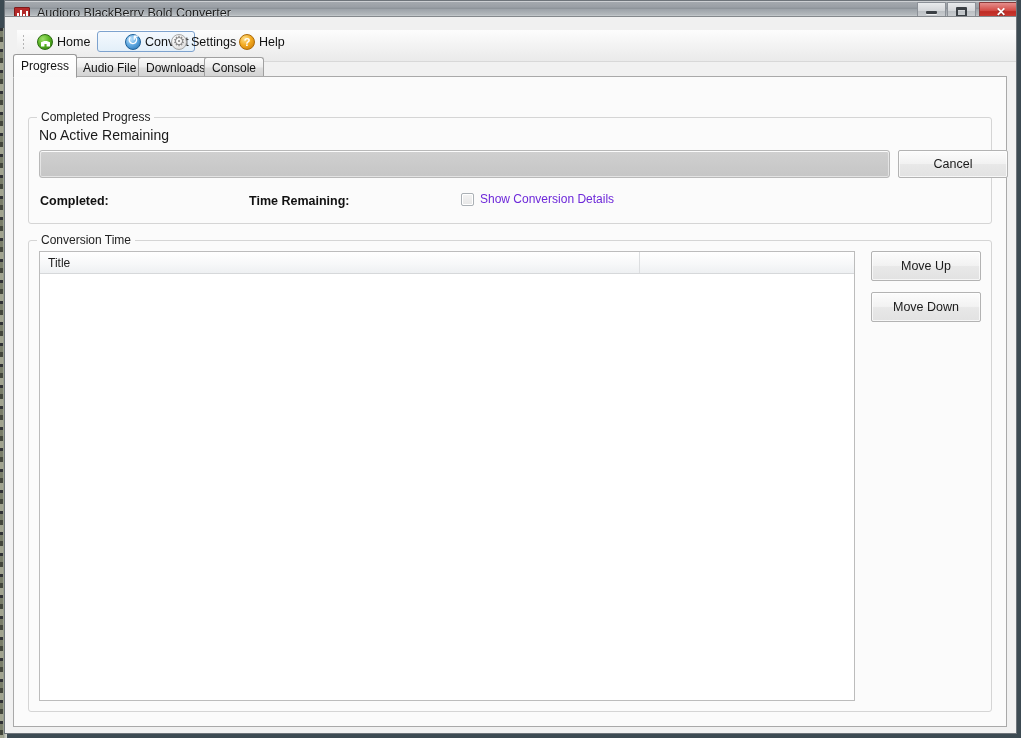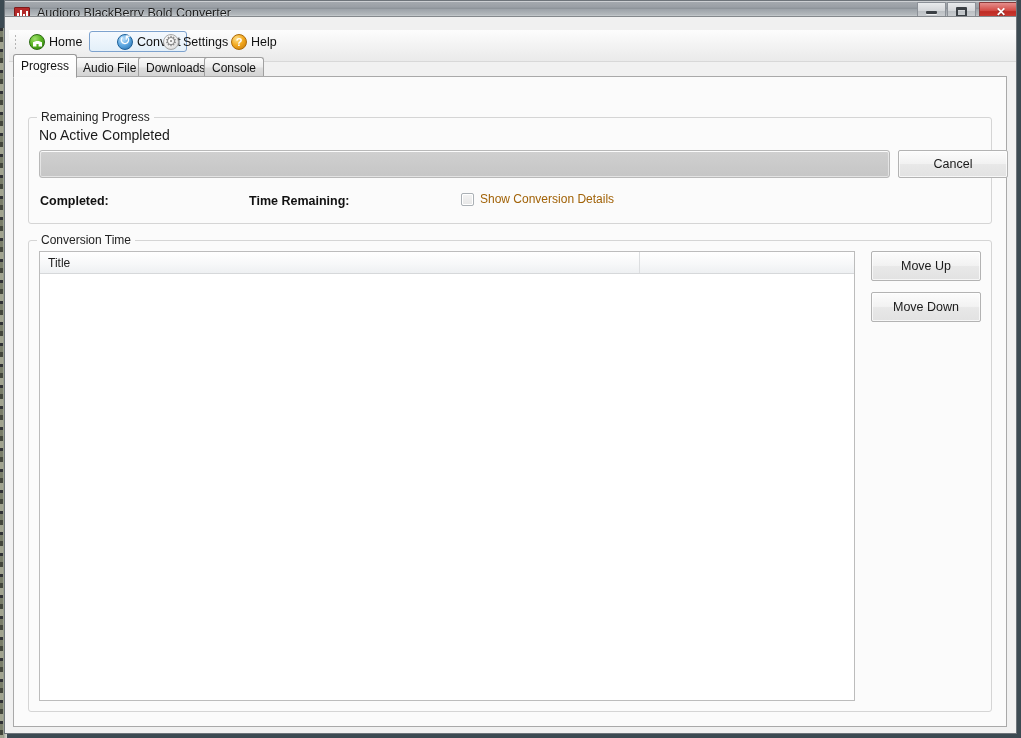--- a/index.html
+++ b/index.html
@@ -94,21 +94,21 @@
   .max-glyph { display:block; width:11px; height:10px; border:2px solid #3a3f44; border-top-width:3px; border-radius:1px; }
 
   
   #client {
     position: absolute; left: 0; top: 29px; right: 0; bottom: 0;
     background: #f1f1f1;
   }
 
   
   #toolbar {
-    position: absolute; left: 4px; top: 0; right: 0; height: 32px;
+    position: absolute; left: 12px; top: 0; right: 0; height: 32px;
     background: linear-gradient(180deg,#fdfdfd 0%,#f3f3f3 50%,#eaeaea 100%);
     border-bottom: 1px solid #d8d8d8;
   }
   #toolbar-grip {
     position:absolute; left:5px; top:4px; width:3px; height:16px;
     background-image: radial-gradient(circle, #b4b4b4 40%, transparent 42%);
     background-size: 3px 4px;
   }
   .tb-item {
     position: absolute; top: 1px; height: 21px;
@@ -219,21 +219,21 @@
     overflow: hidden;
   }
   #progressbar .fill { position:absolute; left:0; top:0; bottom:0; width:0%; background:#4caf50; }
 
   .lbl-bold { font-weight: bold; font-size: 12.5px; color: #111; }
   #lbl-completed { position:absolute; left:11px; top:76px; }
   #lbl-timeremaining { position:absolute; left:220px; top:76px; }
 
   .checkrow {
     position: absolute; display: flex; align-items: flex-start; gap: 6px;
-    font-size: 12px; color: #a16207; cursor: default;
+    font-size: 12px; color: #6d28d9; cursor: default;
   }
   .cbox {
     width: 13px; height: 13px; flex: 0 0 13px; margin-top: 1px;
     border: 1px solid #aab0b5;
     background: linear-gradient(180deg,#f4f4f4 0%,#e6e6e6 100%);
     border-radius: 2px;
     box-shadow: inset 0 0 0 1px #fff;
   }
   #chk-details { left: 432px; top: 74px; }
 
@@ -350,23 +350,23 @@
             <span>Downloads</span>
           </div>
         <div class="tab" style="left:191px;">
             <span>Console</span>
           </div>
       </div>
 
       <div id="tabpage">
 
         <div class="groupbox" id="gb-progress">
-          <div class="gb-title">Remaining Progress</div>
-
-          <div id="no-active">No Active Completed</div>
+          <div class="gb-title">Completed Progress</div>
+
+          <div id="no-active">No Active Remaining</div>
 
           <div id="progressbar">
             <div class="fill" style="width: 0%;"></div>
           </div>
 
           <div class="lbl-bold" id="lbl-completed">Completed:</div>
           <div class="lbl-bold" id="lbl-timeremaining">Time Remaining:</div>
 
           <div class="checkrow" id="chk-details">
             <span class="cbox"></span>

